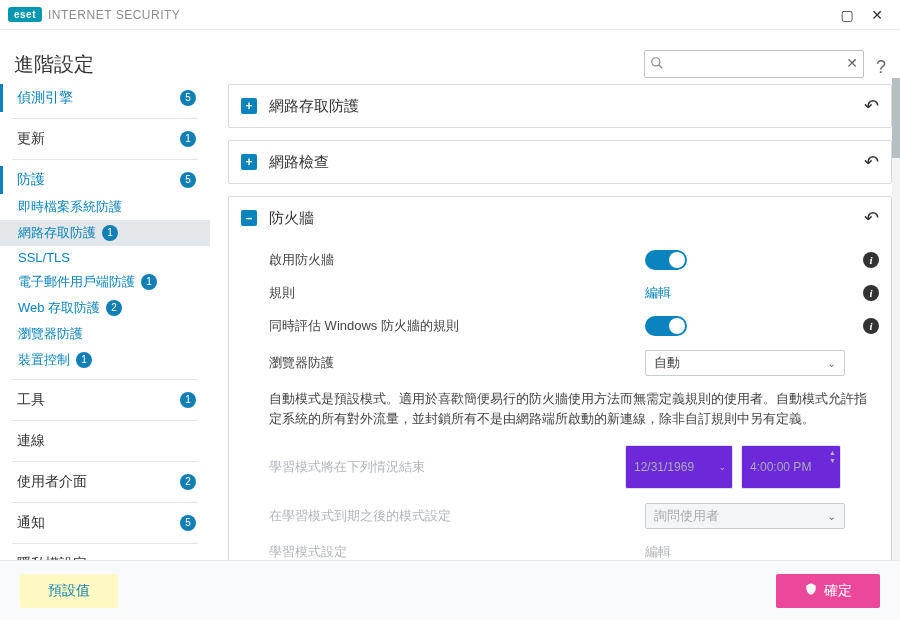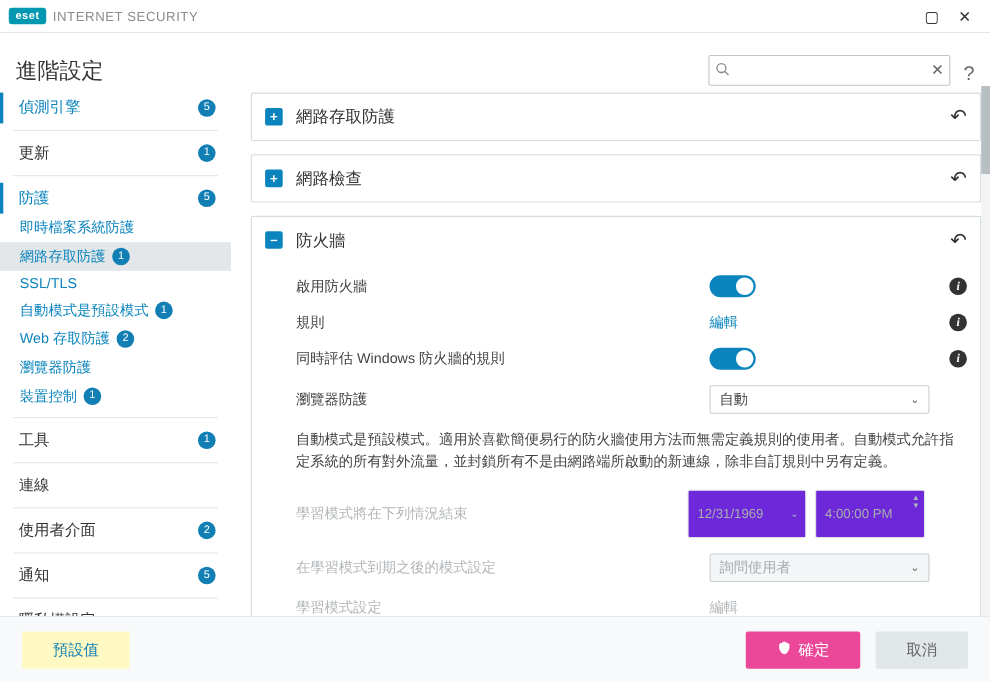--- a/index.html
+++ b/index.html
@@ -113,21 +113,21 @@
         <span>即時檔案系統防護</span>
       </div>
     <div class="side-sub selected">
       <span>網路存取防護</span>
       <span class="badge">1</span>
     </div>
     <div class="side-sub">
         <span>SSL/TLS</span>
       </div>
     <div class="side-sub">
-      <span>自動模式是預設模式</span>
+      <span>電子郵件用戶端防護</span>
       <span class="badge">1</span>
     </div>
     <div class="side-sub">
       <span>Web 存取防護</span>
       <span class="badge">2</span>
     </div>
     <div class="side-sub">
         <span>瀏覽器防護</span>
       </div>
     <div class="side-sub">
@@ -289,14 +289,13 @@
   <button class="btn btn-default">預設值</button>
   <div class="footer-spacer"></div>
   <button class="btn btn-primary">
     <span class="shield-icon">
       <svg width="14" height="14" viewBox="0 0 24 24" fill="#fff">
           <path d="M12 2 L20 6 V11 C20 16 16 21 12 22 C8 21 4 16 4 11 V6 Z"></path>
         </svg>
     </span>
     <span>確定</span>
   </button>
-  <button class="btn btn-secondary" style="margin-left:14px;">取消</button>
 </div>
 
 </body></html>

